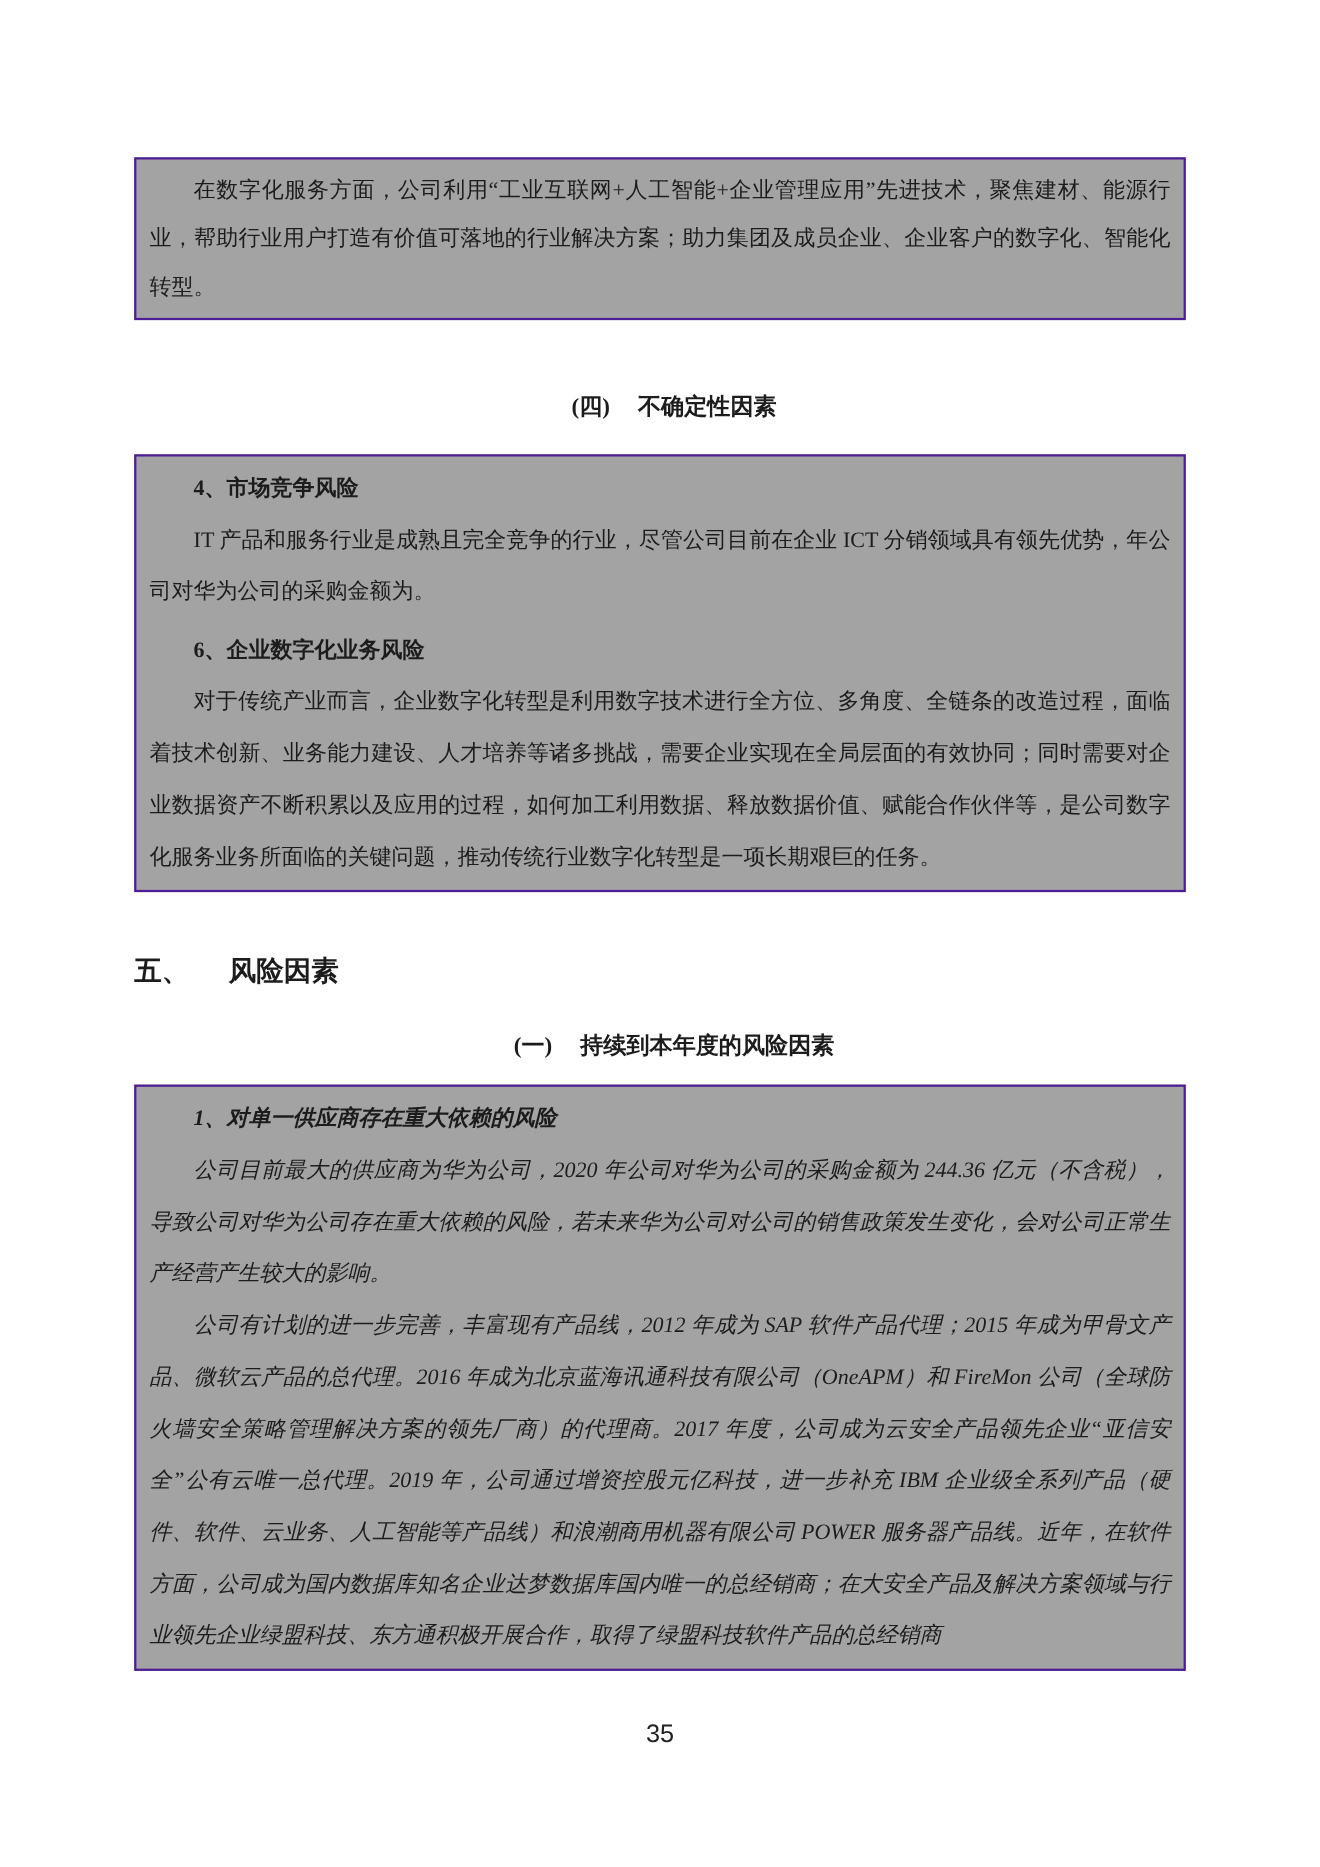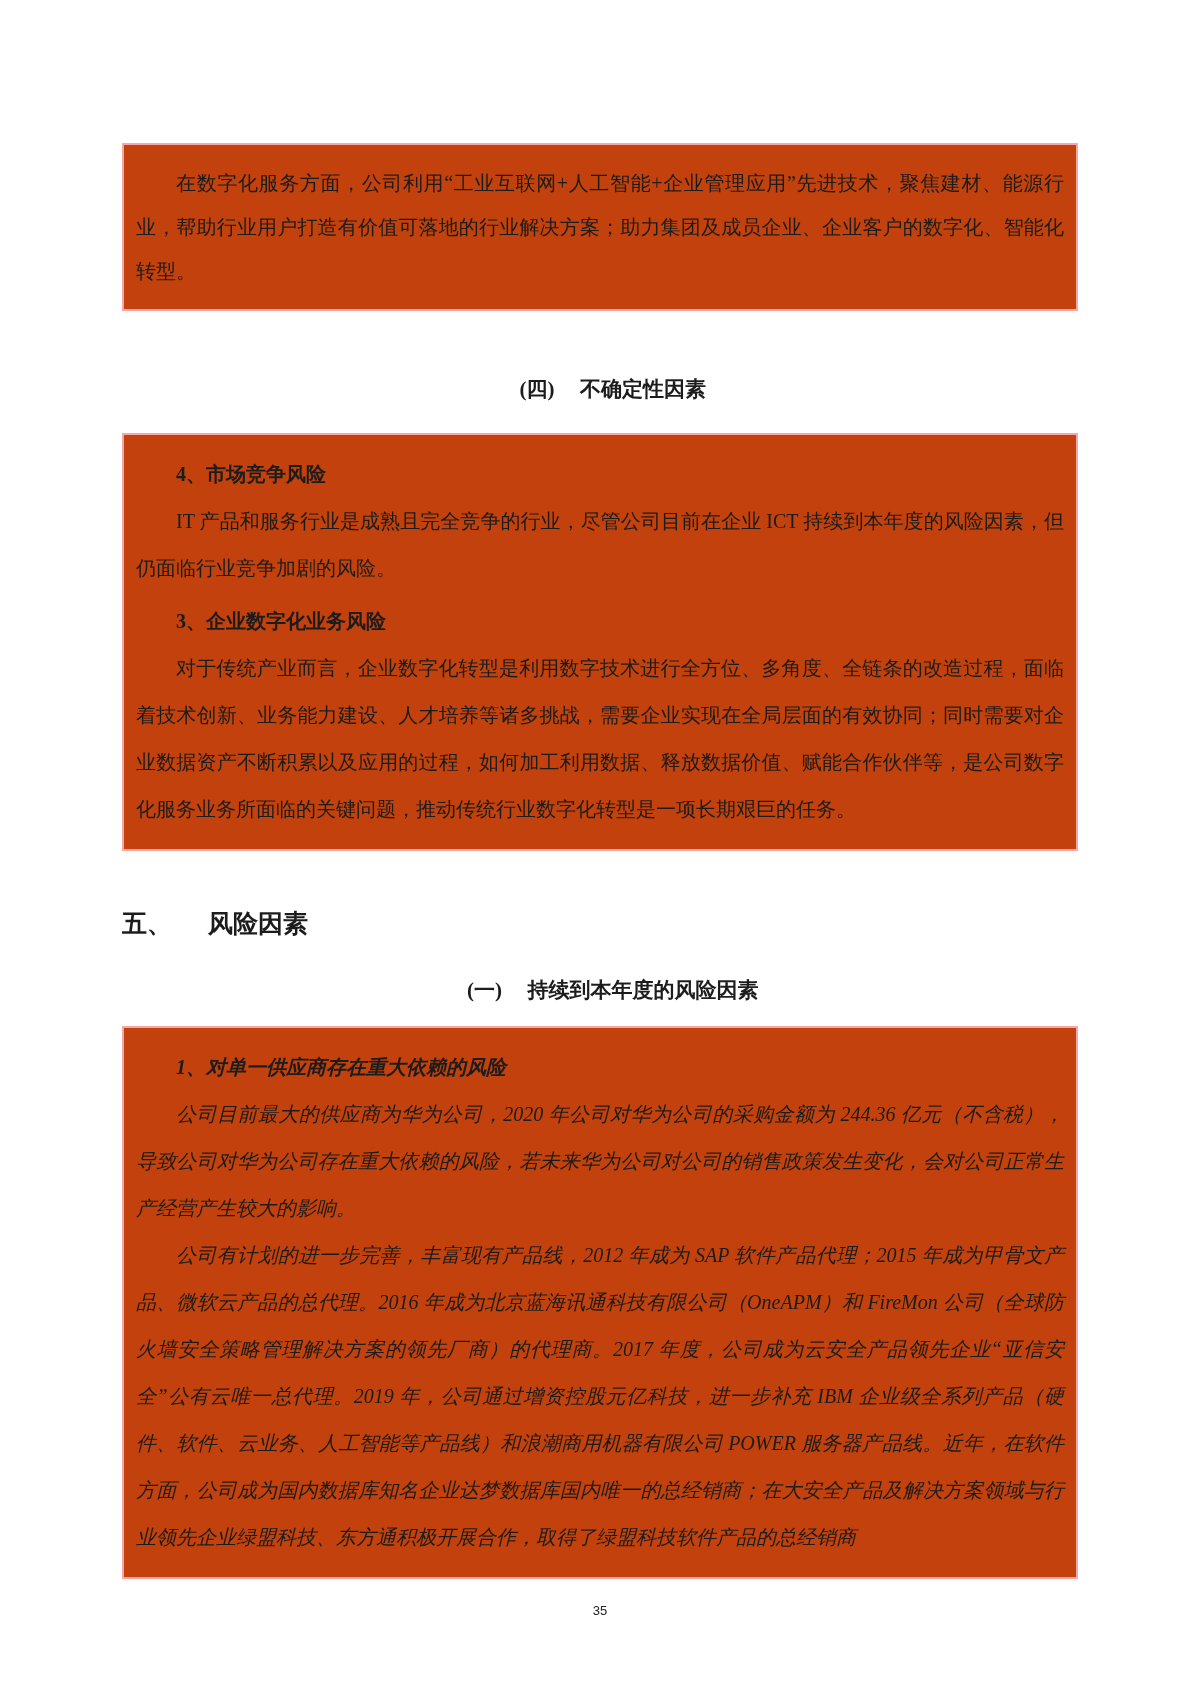--- a/index.html
+++ b/index.html
@@ -12,24 +12,24 @@
     width: 1200px;
     height: 1697px;
     box-sizing: border-box;
     background: #ffffff;
     padding: 143px 122px 0 122px;
     font-family: "Liberation Serif", "DejaVu Serif", serif;
     color: #1c1c1c;
     overflow: hidden;
   }
   .text-box {
-    border: 2px solid #fca5a5;
+    border: 2px solid #4c1d95;
     box-sizing: border-box;
-    padding: 16px 12px;
-    background: #c2410c;
+    padding: 6px 12px;
+    background: #a3a3a3;
   }
   .para {
     margin: 0;
     text-indent: 2em;
     text-align: justify;
     font-size: 20px;
     line-height: 47px;
   }
   .intro-box .para {
     line-height: 44px;
@@ -59,44 +59,44 @@
   }
   .heading-2.after-box { margin-top: 62px; }
   .heading-2.after-h1  { margin-top: 32px; }
   .h-num {
     display: inline-block;
     min-width: 86px;
   }
   .uncertainty-box { margin-top: 28px; }
   .risk-box { margin-top: 20px; font-style: italic; }
   .page-number {
-    margin-top: 24px;
+    margin-top: 44px;
     text-align: center;
     font-family: "Liberation Sans", "DejaVu Sans", sans-serif;
-    font-size: 13px;
+    font-size: 23px;
     color: #222222;
   }
 </style>
 </head>
 <body>
 
 <div class="page">
 
   <div class="text-box intro-box">
     <p class="para">在数字化服务方面，公司利用“工业互联网+人工智能+企业管理应用”先进技术，聚焦建材、能源行业，帮助行业用户打造有价值可落地的行业解决方案；助力集团及成员企业、企业客户的数字化、智能化转型。</p>
   </div>
 
   <div class="heading-2 after-box">
     <span class="h-num">(四)</span><span>不确定性因素</span>
   </div>
 
   <div class="text-box uncertainty-box">
     <p class="sub-heading">4、市场竞争风险</p>
-    <p class="para">IT 产品和服务行业是成熟且完全竞争的行业，尽管公司目前在企业 ICT 持续到本年度的风险因素，但仍面临行业竞争加剧的风险。</p>
-    <p class="sub-heading spaced">3、企业数字化业务风险</p>
+    <p class="para">IT 产品和服务行业是成熟且完全竞争的行业，尽管公司目前在企业 ICT 分销领域具有领先优势，年公司对华为公司的采购金额为。</p>
+    <p class="sub-heading spaced">6、企业数字化业务风险</p>
     <p class="para">对于传统产业而言，企业数字化转型是利用数字技术进行全方位、多角度、全链条的改造过程，面临着技术创新、业务能力建设、人才培养等诸多挑战，需要企业实现在全局层面的有效协同；同时需要对企业数据资产不断积累以及应用的过程，如何加工利用数据、释放数据价值、赋能合作伙伴等，是公司数字化服务业务所面临的关键问题，推动传统行业数字化转型是一项长期艰巨的任务。</p>
   </div>
 
   <div class="heading-1">
     <span class="h-num">五、</span><span>风险因素</span>
   </div>
 
   <div class="heading-2 after-h1">
     <span class="h-num">(一)</span><span>持续到本年度的风险因素</span>
   </div>

